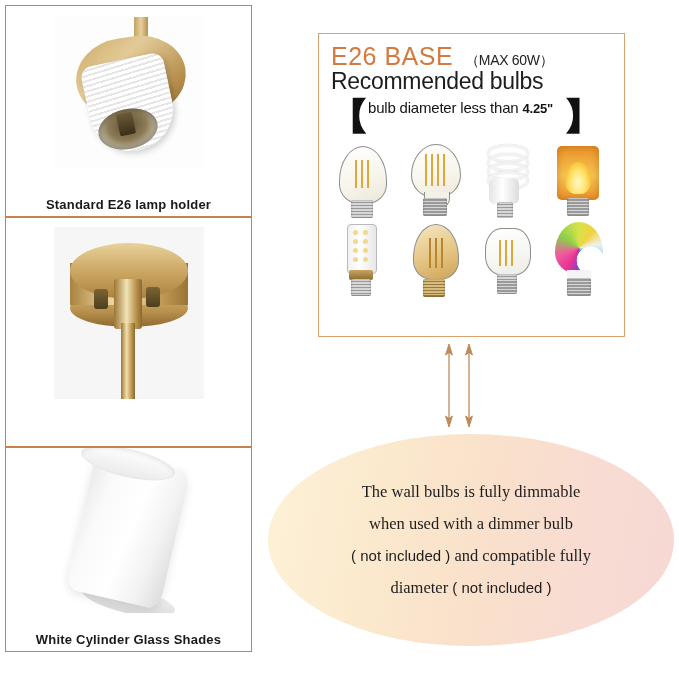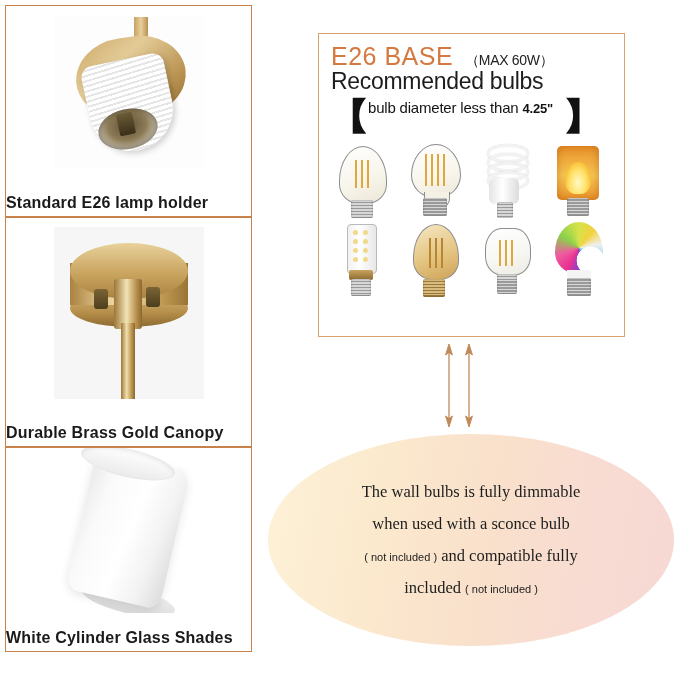--- a/index.html
+++ b/index.html
@@ -8,22 +8,22 @@
 
   
   .panel{position:absolute;left:5px;width:247px;border:1.5px solid #c8814b;
          box-sizing:border-box;background:#fff;}
   #panel-holder{top:5px;height:212px;}
   #panel-canopy{top:217px;height:230px;}
   #panel-shade{top:447px;height:205px;}
 
   .panel-photo{position:absolute;left:0;right:0;top:0;bottom:38px;
                display:flex;align-items:center;justify-content:center;overflow:hidden;}
-  .panel-caption{position:absolute;left:0;right:0;bottom:4px;text-align:left;
-                 font-size:16px;font-weight:bold;color:#1a1a1a;letter-spacing:.2px;}
+  .panel-caption{position:absolute;left:0;right:0;bottom:4px;text-align:center;
+                 font-size:13px;font-weight:bold;color:#1a1a1a;letter-spacing:.2px;}
 
   
   .holder-stage{position:relative;width:150px;height:150px;background:#fdfdfd;}
   .hold-rod{position:absolute;left:80px;top:0;width:14px;height:30px;
             background:linear-gradient(90deg,#c6a262,#e7cf9c,#b8914f);}
   .hold-cup{position:absolute;left:22px;top:20px;width:110px;height:80px;
             border-radius:55px/46px;
             background:linear-gradient(145deg,#cdab6a 0%,#e3cb97 35%,#b8914f 75%,#8e6c36 100%);
             transform:rotate(-8deg);}
   .hold-cup:after{content:"";position:absolute;left:14px;top:42px;width:82px;height:34px;
@@ -138,21 +138,21 @@
   
   #arrows{position:absolute;left:437px;top:343px;width:46px;height:85px;}
 
   
   #dim-ellipse{position:absolute;left:268px;top:434px;width:406px;height:212px;
     border-radius:50%;
     background:linear-gradient(100deg,#fdf2d8 0%,#fbe9cd 28%,#f9e0cb 55%,#f8dcd2 75%,#f7d8d4 100%);
     display:flex;align-items:center;justify-content:center;}
   #dim-text{width:330px;text-align:center;font-family:"Liberation Serif",serif;
             font-size:16.5px;line-height:1.95;color:#1d1d1d;}
-  #dim-text .ni{font-family:"Liberation Sans",sans-serif;font-size:11px;}
+  #dim-text .ni{font-family:"Liberation Sans",sans-serif;font-size:15px;}
 </style>
 </head>
 <body>
 
 <div class="panel" id="panel-holder">
   <div class="panel-photo">
     <div class="holder-stage">
       <div class="hold-rod"></div>
       <div class="hold-cup"></div>
       <div class="hold-socket"></div>
@@ -168,21 +168,20 @@
     <div class="canopy-stage">
       <div class="can-lip"></div>
       <div class="can-body"></div>
       <div class="can-disc"></div>
       <div class="can-screw l"></div>
       <div class="can-screw r"></div>
       <div class="can-neck"></div>
       <div class="can-stem"></div>
     </div>
   </div>
-  <div class="panel-caption">Durable Brass Gold Canopy</div>
 </div>
 
 <div class="panel" id="panel-shade">
   <div class="panel-photo">
     <div class="shade-stage">
       <div class="sh-bot"></div>
       <div class="sh-body"></div>
       <div class="sh-top"></div>
     </div>
   </div>
@@ -289,17 +288,17 @@
       <line x1="32" y1="6" x2="32" y2="79" stroke-width="1.3"></line>
       <polygon points="32,1 28.6,12 32,9.4 35.4,12"></polygon>
       <polygon points="32,84 28.6,73 32,75.6 35.4,73"></polygon>
     </g>
   </svg>
 </div>
 
 <div id="dim-ellipse">
   <div id="dim-text">
     <span>The wall bulbs is fully dimmable</span><br>
-    <span>when used with a sconce bulb</span><br>
+    <span>when used with a dimmer bulb</span><br>
     <span class="ni">( not included )</span><span> and compatible fully</span><br>
-    <span>included </span><span class="ni">( not included )</span>
+    <span>diameter </span><span class="ni">( not included )</span>
   </div>
 </div>
 
 </body></html>

